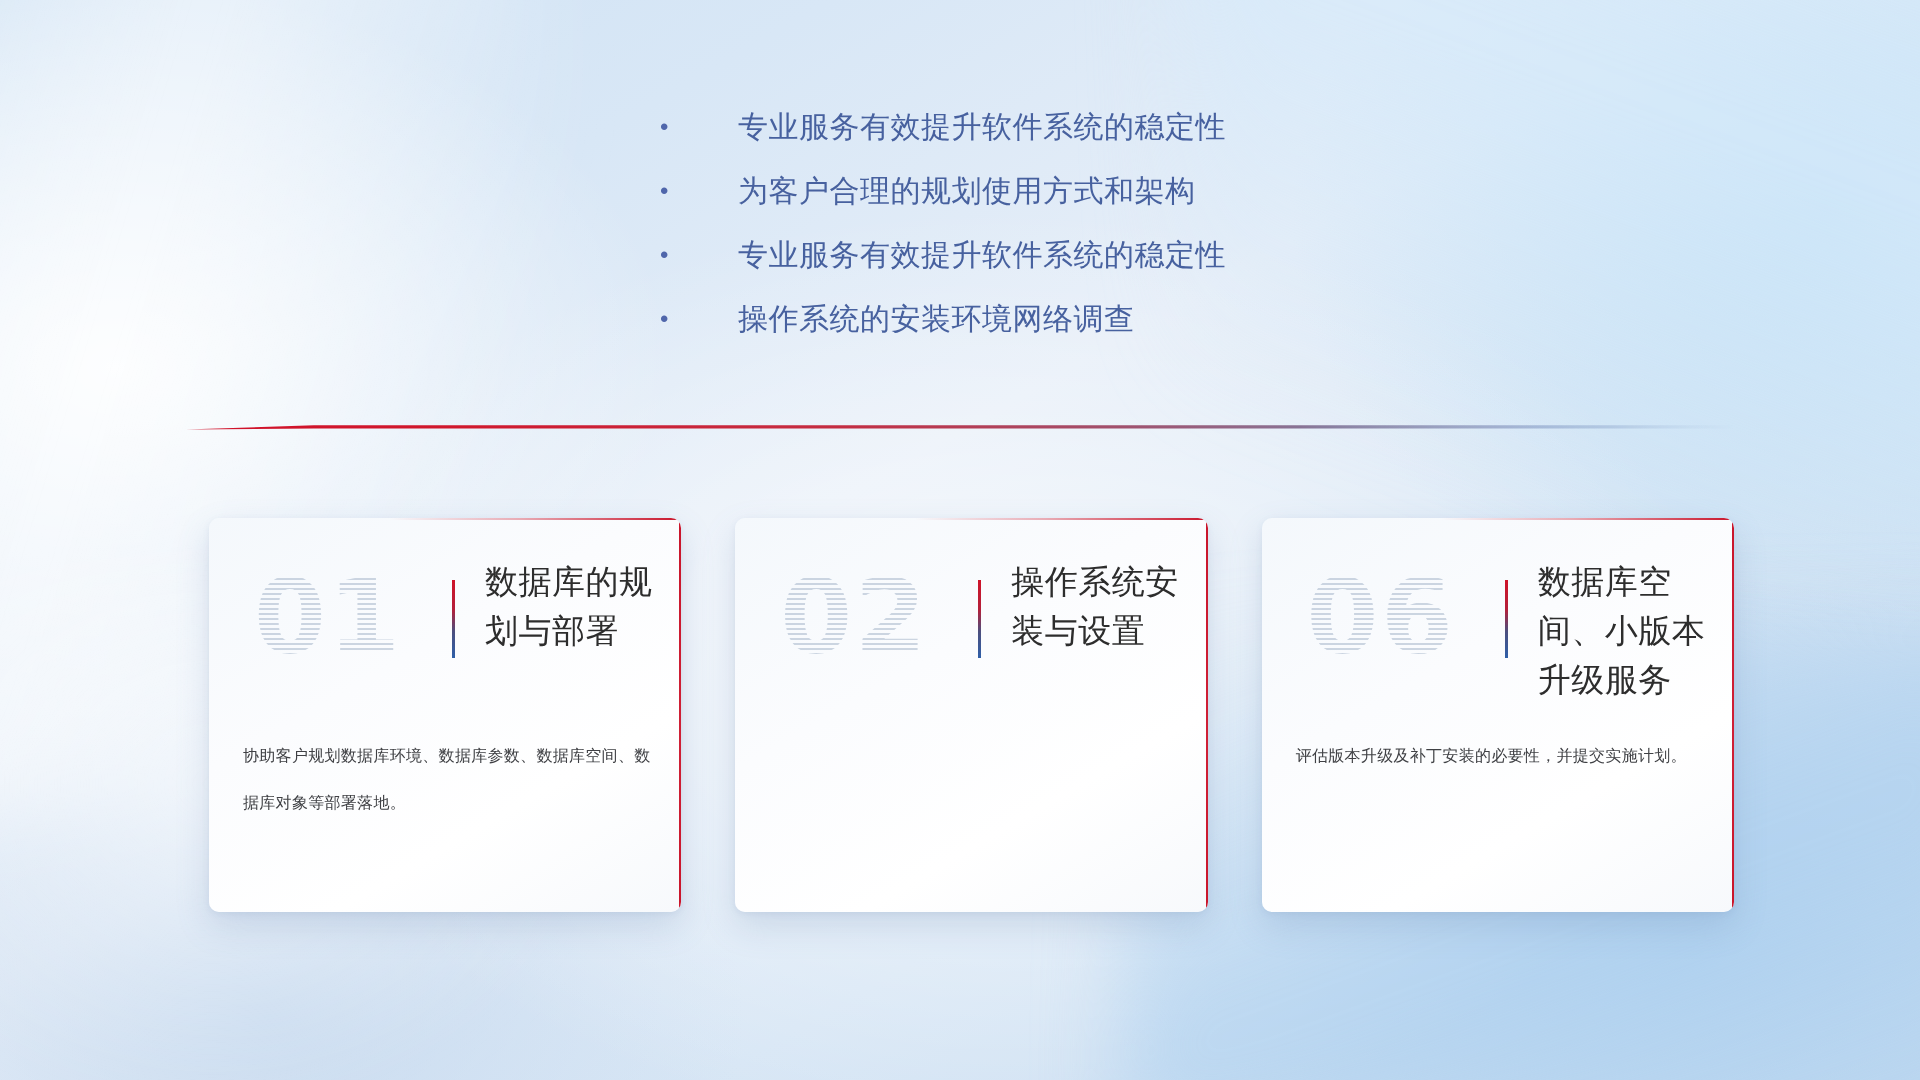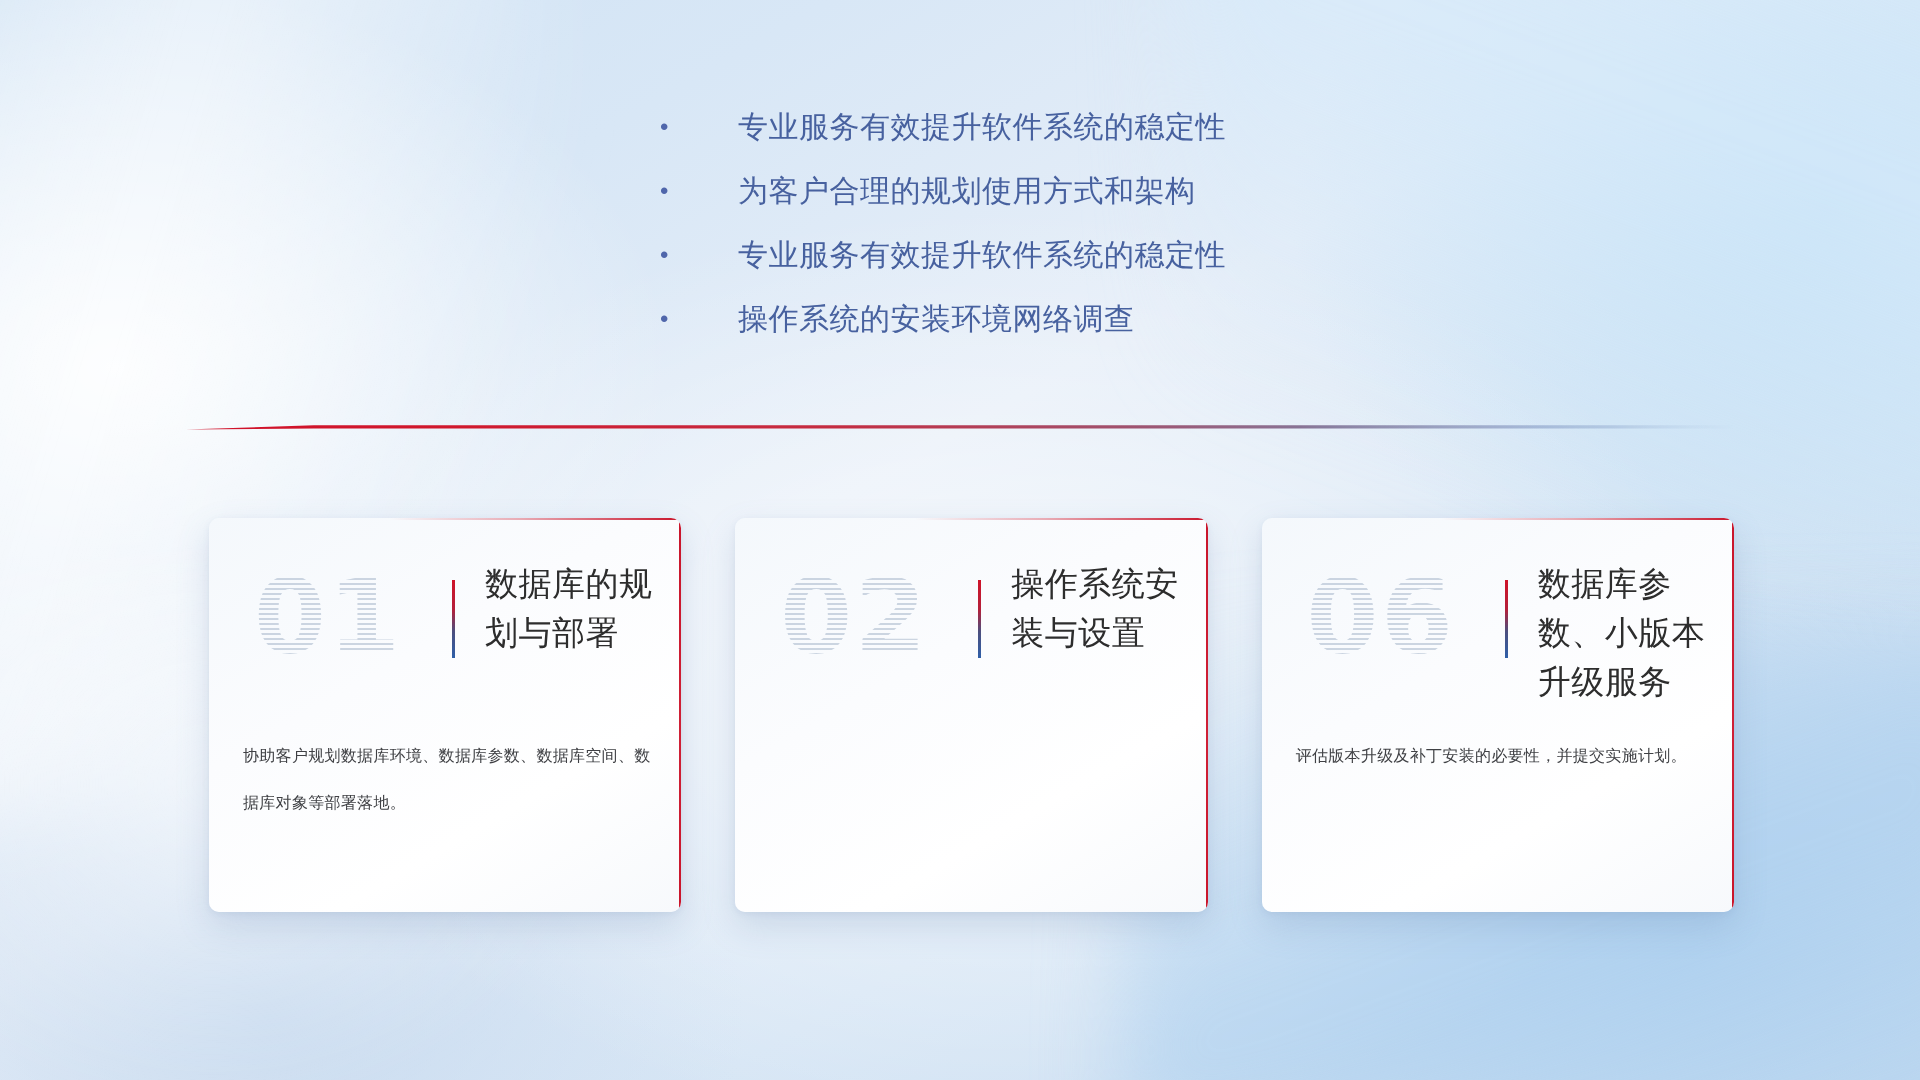--- a/index.html
+++ b/index.html
@@ -108,21 +108,21 @@
   }
   .head-rule {
     position:absolute; left:243px; top:62px;
     width:3px; height:78px;
     background:linear-gradient(180deg,#cf1329 0%, #b4203a 38%, #4c4f7e 66%, #2f5fa8 100%);
   }
   .card-title {
     position:absolute; left:276px; top:42px; width:190px;
     font-size:33px; line-height:49px; color:#2d2d2d;
     letter-spacing:0.5px; font-weight:400;
-    font-family:Liberation Serif, serif;
+    font-family:Liberation Mono, monospace;
   }
   .card-body {
     position:absolute; left:34px; top:214px; width:418px;
     font-size:16px; line-height:47px; color:#3f4044;
     letter-spacing:0.3px;
     font-family:"Liberation Sans","DejaVu Sans",sans-serif;
   }
 </style>
 </head>
 <body>
@@ -199,18 +199,18 @@
       <div class="card-title">操作系统安装与设置</div>
     </div>
   </div>
 
   <div class="card">
     <div class="card-accent"></div>
     <div class="card-accent-top"></div>
     <div class="card-head">
       <div class="ghost-num">06</div>
       <div class="head-rule"></div>
-      <div class="card-title">数据库参数、小版本升级服务</div>
+      <div class="card-title">数据库空间、小版本升级服务</div>
     </div>
     <div class="card-body">评估版本升级及补丁安装的必要性，并提交实施计划。</div>
   </div>
 
 </div>
 
 </body></html>

